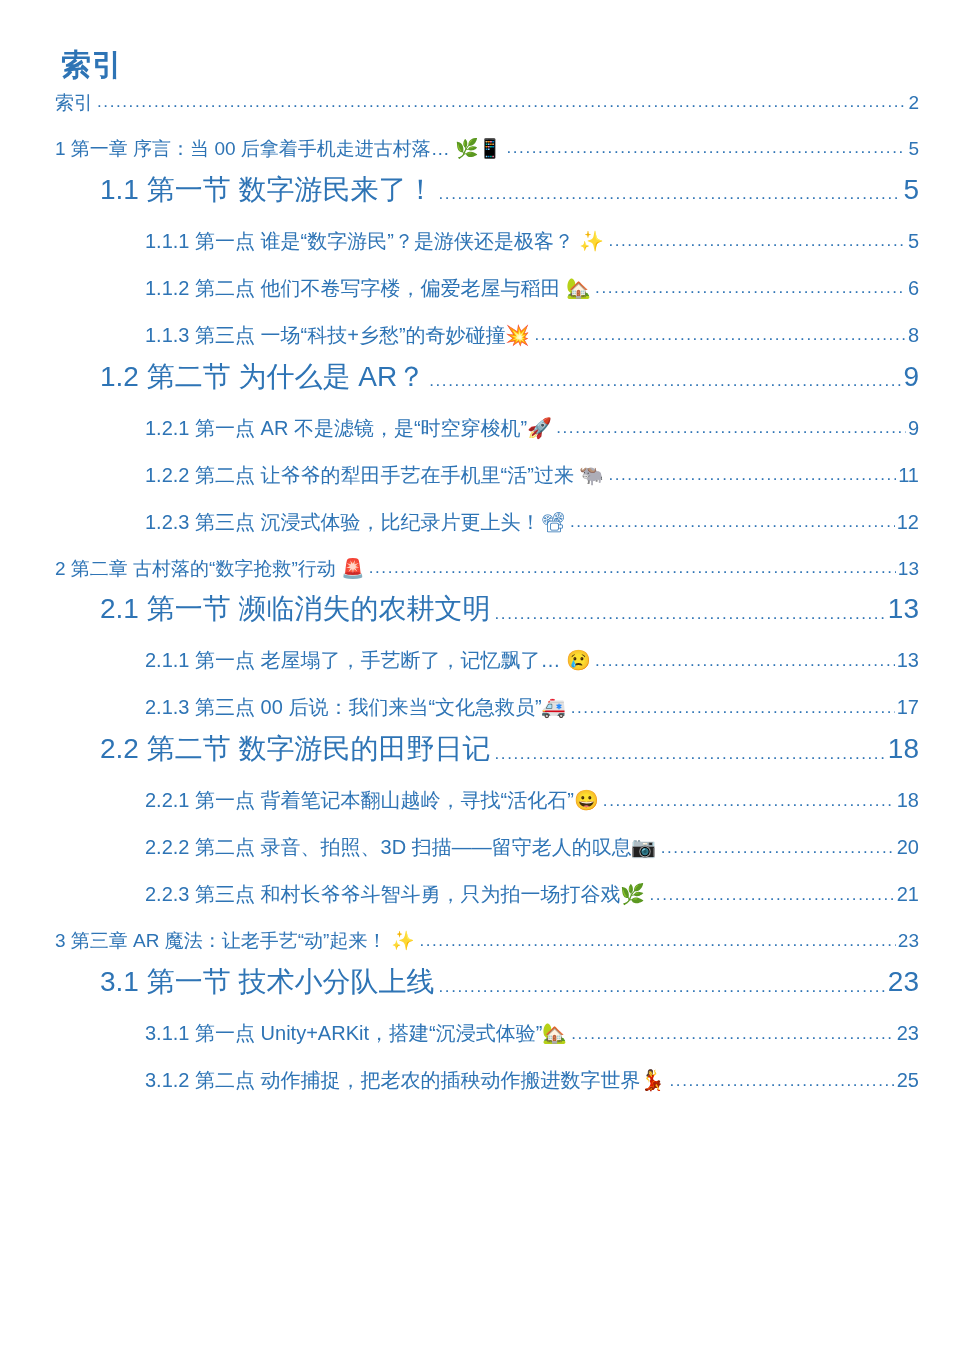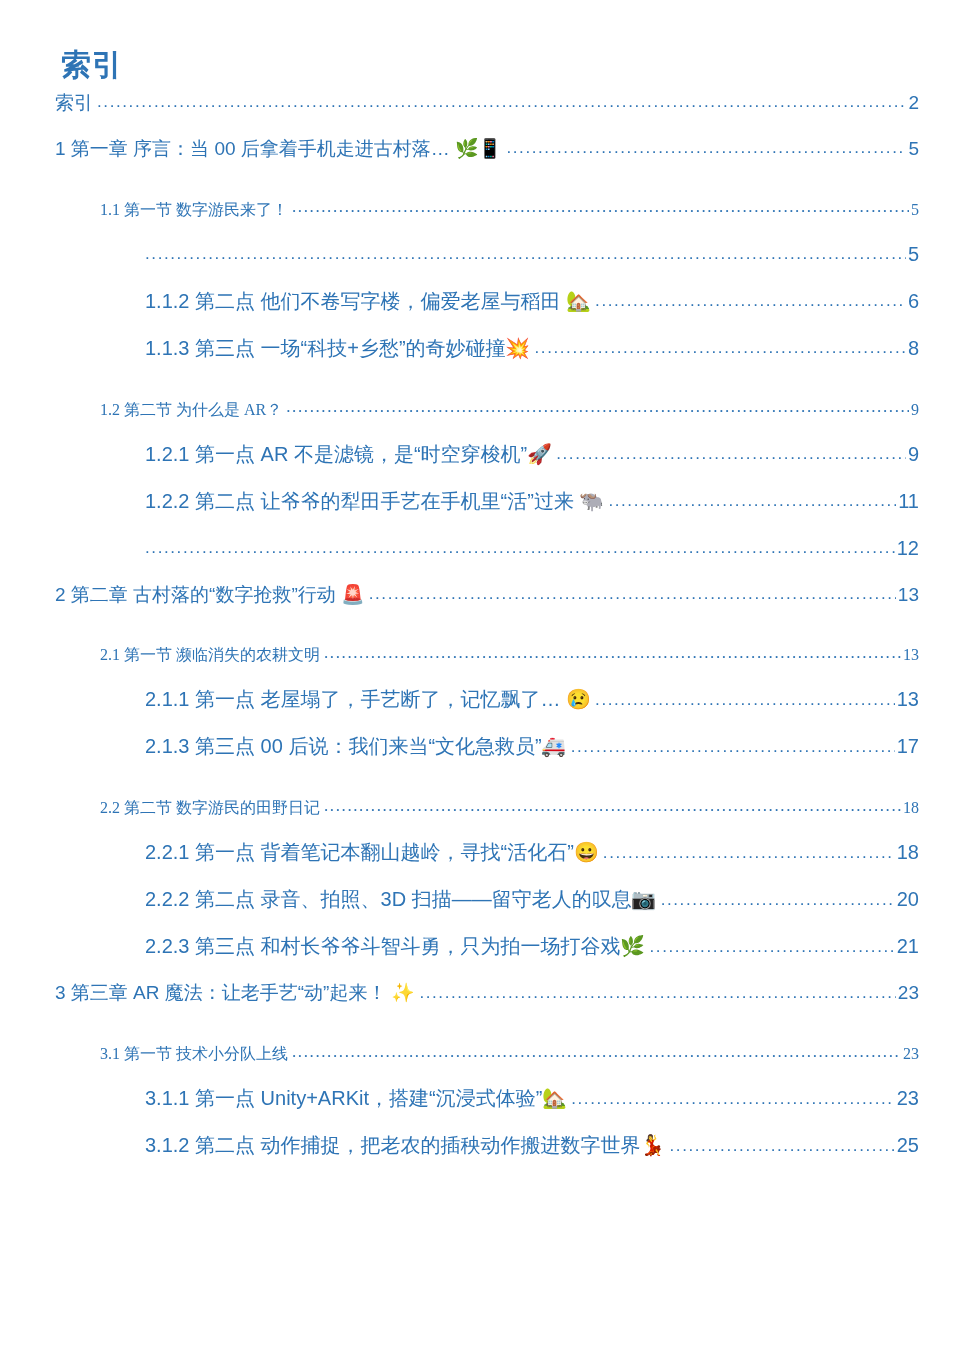--- a/index.html
+++ b/index.html
@@ -59,21 +59,21 @@
   }
   .entry .page-num {
     flex: 0 0 auto;
     padding-left: 2px;
     text-align: right;
   }
 
   
   .lvl0 { margin-left: 0px; margin-top: 10px; font-size: 19px; }
   .lvl1 { margin-left: 0px; margin-top: 22px; font-size: 19px; }
-  .lvl2 { margin-left: 45px; margin-top: 39px; font-size: 16px; font-family: Liberation Serif, serif; }
+  .lvl2 { margin-left: 45px; margin-top: 11px; font-size: 28px; }
   .lvl3 { margin-left: 90px; margin-top: 22px; font-size: 20px; }
 </style>
 </head>
 <body>
 
 <div class="page">
   <h1 class="toc-title">索引</h1>
   <div id="toc-list">
       <div class="entry lvl0">
         <span class="label">索引</span>
@@ -84,20 +84,21 @@
         <span class="label">1  第一章  序言：当 00 后拿着手机走进古村落…  🌿📱</span>
         <span class="dots"></span>
         <span class="page-num">5</span>
       </div>
       <div class="entry lvl2">
         <span class="label">1.1  第一节  数字游民来了！</span>
         <span class="dots"></span>
         <span class="page-num">5</span>
       </div>
       <div class="entry lvl3">
+        <span class="label">1.1.1  第一点  谁是“数字游民”？是游侠还是极客？ ✨</span>
         <span class="dots"></span>
         <span class="page-num">5</span>
       </div>
       <div class="entry lvl3">
         <span class="label">1.1.2  第二点  他们不卷写字楼，偏爱老屋与稻田  🏡</span>
         <span class="dots"></span>
         <span class="page-num">6</span>
       </div>
       <div class="entry lvl3">
         <span class="label">1.1.3  第三点  一场“科技+乡愁”的奇妙碰撞💥</span>
@@ -113,20 +114,21 @@
         <span class="label">1.2.1  第一点  AR 不是滤镜，是“时空穿梭机”🚀</span>
         <span class="dots"></span>
         <span class="page-num">9</span>
       </div>
       <div class="entry lvl3">
         <span class="label">1.2.2  第二点  让爷爷的犁田手艺在手机里“活”过来  🐃</span>
         <span class="dots"></span>
         <span class="page-num">11</span>
       </div>
       <div class="entry lvl3">
+        <span class="label">1.2.3  第三点  沉浸式体验，比纪录片更上头！📽</span>
         <span class="dots"></span>
         <span class="page-num">12</span>
       </div>
       <div class="entry lvl1">
         <span class="label">2  第二章  古村落的“数字抢救”行动  🚨</span>
         <span class="dots"></span>
         <span class="page-num">13</span>
       </div>
       <div class="entry lvl2">
         <span class="label">2.1  第一节  濒临消失的农耕文明</span>

